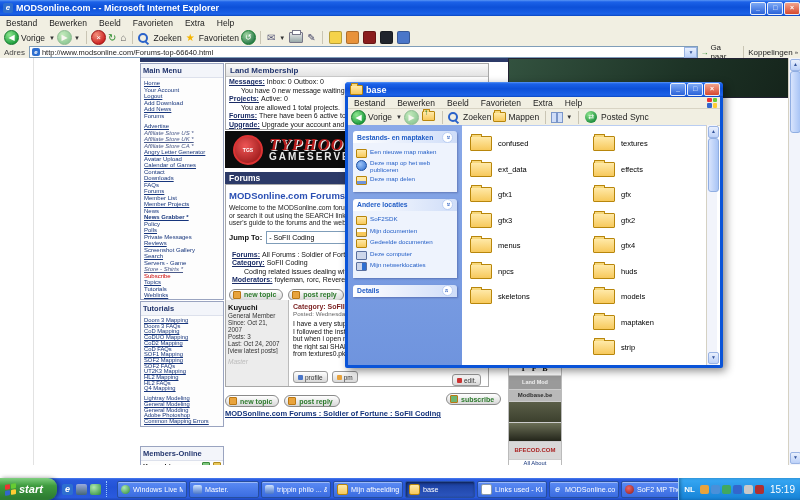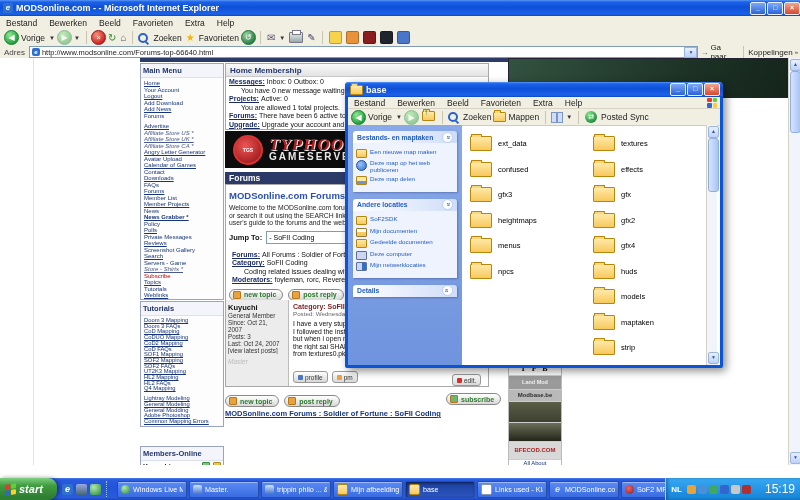--- a/index.html
+++ b/index.html
@@ -191,21 +191,21 @@
   .ic-notepad .tbtn-ico{background:#fff;border:1px solid #8899aa}
   .ic-ie .tbtn-ico{background:transparent}
   .ic-ie .tbtn-ico::before{content:"e";color:#cfe3ff;font-weight:bold;font-style:italic;font-size:9px;line-height:9px;display:block;text-align:center}
   .ic-game .tbtn-ico{background:radial-gradient(circle at 40% 35%,#e66,#8a1d1d);border-radius:50%}
   #tray{height:22px;margin-left:auto;background:linear-gradient(#38a9f5,#1582d6);border-left:1px solid #9ccdf5;
         display:flex;align-items:center;gap:3px;padding:0 5px;color:#fff;flex:0 0 auto;box-shadow:inset 2px 0 3px rgba(0,0,0,.25)}
   .lang{font-size:8px;font-weight:bold;margin-right:2px}
   .tico-tray{width:9px;height:9px;border-radius:2px}
   .ti1{background:#e8a33d}.ti2{background:#4a90d9}.ti3{background:#41a85f}
   .ti4{background:#3366cc}.ti5{background:#c9c9c9}.ti6{background:#b03030}
-  .clock{font-size:12px;margin-left:11px}
+  .clock{font-size:10px;margin-left:3px}
 </style>
 </head>
 <body>
 
 <div id="screen">
 
   <div class="p titlebar" style="left:0;top:0;width:800px;height:16px">
     <span class="qlico ql1" style="width:10px;height:10px;font-size:8px;line-height:10px">e</span>
     <span class="nw" style="font-size:9px">MODSonline.com - - Microsoft Internet Explorer</span>
     <span class="winbtns">
@@ -358,21 +358,21 @@
             <b>fullmetal</b>
             <span class="mtag">[Foun]</span>
             <span class="buddy g"></span>
             <span class="buddy y"></span>
           </div>
         </div>
 
     </div>
 
     <div class="mm wbox" style="top:5px;height:65px">
-      <div class="hdr-grey">Home Membership</div>
+      <div class="hdr-grey">Land Membership</div>
       <div style="padding-top:1px">
 
           <div class="m-line">
             <b class="lbl">Messages:</b><span>Inbox: 0 Outbox: 0</span>
           </div>
 
           <div class="m-line gap">
             <b class="lbl"></b><span>You have 0 new message waiting.</span>
           </div>
 
@@ -651,49 +651,53 @@
           </div>
         </div>
       </div>
 
       <div class="files">
         <div class="fcol" style="left:8px">
 
 
             <div class="tile">
               <span class="fold fold-lg"></span>
+              <span class="tname">confused</span>
+            </div>
+
+            <div class="tile">
+              <span class="fold fold-lg"></span>
               <span class="tname">ext_data</span>
             </div>
 
             <div class="tile">
               <span class="fold fold-lg"></span>
-              <span class="tname">confused</span>
-            </div>
-
+              <span class="tname">gfx1</span>
+            </div>
 
             <div class="tile">
               <span class="fold fold-lg"></span>
               <span class="tname">gfx3</span>
             </div>
 
-            <div class="tile">
-              <span class="fold fold-lg"></span>
-              <span class="tname">heightmaps</span>
-            </div>
 
             <div class="tile">
               <span class="fold fold-lg"></span>
               <span class="tname">menus</span>
             </div>
 
             <div class="tile">
               <span class="fold fold-lg"></span>
               <span class="tname">npcs</span>
             </div>
 
+            <div class="tile">
+              <span class="fold fold-lg"></span>
+              <span class="tname">skeletons</span>
+            </div>
           </div>
         <div class="fcol" style="left:131px">
 
             <div class="tile">
               <span class="fold fold-lg"></span>
               <span class="tname">textures</span>
             </div>
 
             <div class="tile">
               <span class="fold fold-lg"></span>

